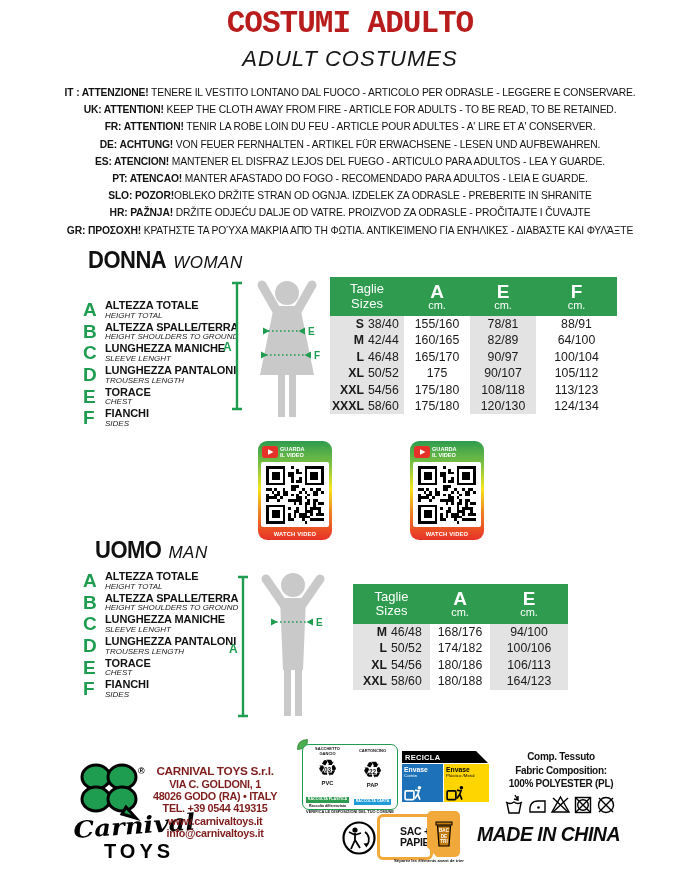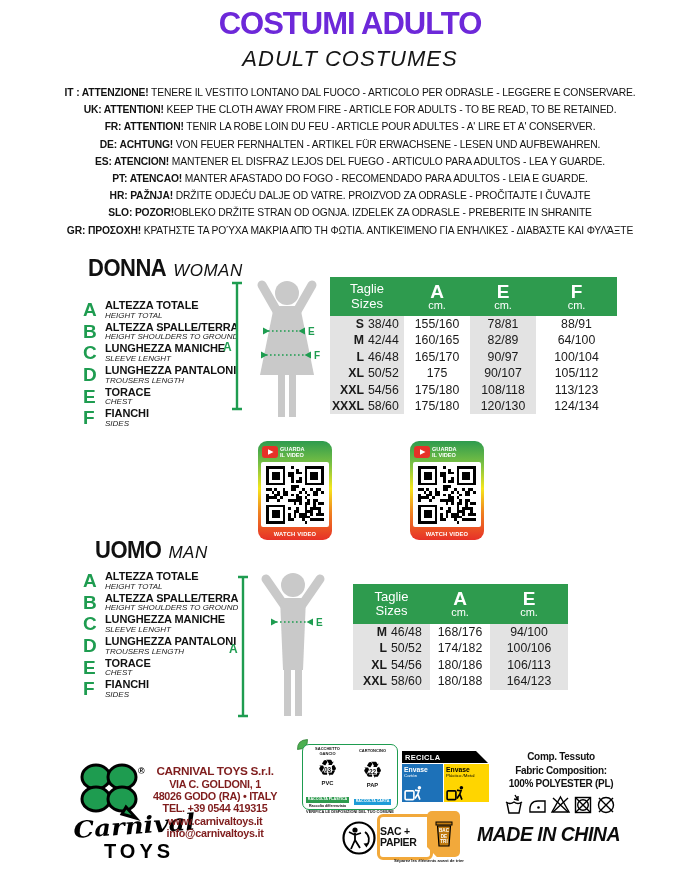--- a/index.html
+++ b/index.html
@@ -2,21 +2,21 @@
 <html style="--green: #1E9C50; --table-green: #2E9B4E; --row-gray: #E3E3E3; --silhouette: #C9C9C9; --badge-blue: #1F9CD7; --recicla-blue: #1D71B8; --recicla-yellow: #FFD500; --qr-red: #E73128; --sac-yellow: #F2A93B;"><head>
 <meta charset="utf-8">
 <style>
   html,body{margin:0;padding:0;background:#fff;}
   #page{position:relative;width:700px;height:869px;background:#fff;overflow:hidden;
         font-family:"Liberation Sans",sans-serif;color:#111;}
   .abs{position:absolute;}
 
   
   .title{top:6px;left:0;width:700px;text-align:center;font-size:31px;font-weight:bold;
-         letter-spacing:-1px;color:#6d28d9;}
+         letter-spacing:-1px;color:#b91c1c;font-family:Liberation Mono, monospace;}
   .subtitle{top:46px;left:0;width:700px;text-align:center;font-size:22px;font-style:italic;
             font-weight:500;letter-spacing:1px;color:#151515;}
   .warnings{top:84px;left:30px;width:640px;text-align:center;}
   .warning-line{font-size:10.3px;line-height:17.2px;letter-spacing:-0.15px;white-space:nowrap;color:#131313;}
   .warning-line b{font-weight:bold;}
 
   
   .sec-head{display:flex;align-items:baseline;gap:7px;}
   .sec-head .it{font-size:22px;font-weight:bold;letter-spacing:-0.5px;transform:scaleY(1.05);}
   .sec-head .en{font-size:17px;font-style:italic;font-weight:400;letter-spacing:0.5px;text-align:right;}
@@ -97,21 +97,21 @@
   .envase svg{position:absolute;left:2px;bottom:1px;}
 
   .composition{left:500px;top:750px;width:122px;text-align:center;font-weight:bold;}
   .composition .l{font-size:10px;line-height:13.6px;letter-spacing:-0.3px;}
 
   .madein{left:477px;top:823px;width:165px;font-size:19.5px;font-weight:bold;font-style:italic;
           letter-spacing:-0.5px;color:#0c0c0c;}
 
   .sac-badge{left:377px;top:814px;width:50px;height:40px;background:#fff;
              border:3px solid var(--sac-yellow);border-radius:6px;display:flex;align-items:center;}
-  .sac-text{padding-left:0;font-size:10.5px;font-weight:bold;line-height:11.5px;letter-spacing:-0.3px;}
+  .sac-text{padding-left:20px;font-size:10.5px;font-weight:bold;line-height:11.5px;letter-spacing:-0.3px;}
   .sac-bin{position:absolute;left:427px;top:811px;width:33px;height:46px;background:var(--sac-yellow);
            border-radius:5px;display:flex;align-items:center;justify-content:center;
            clip-path:polygon(0 0,100% 0,100% 100%,30% 100%,0 78%);}
   .sac-caption{left:370px;top:858px;width:118px;text-align:center;font-size:4.2px;font-weight:bold;}
 
   .leaf{left:295px;top:737px;}
 </style>
 </head>
 <body>
 
@@ -120,26 +120,26 @@
   <div class="abs title">COSTUMI ADULTO</div>
   <div class="abs subtitle">ADULT  COSTUMES</div>
 
   <div class="abs warnings">
     <div class="warning-line"><b>IT : ATTENZIONE!</b><span> TENERE IL VESTITO LONTANO DAL FUOCO - ARTICOLO PER ODRASLE - LEGGERE E CONSERVARE.</span></div>
     <div class="warning-line"><b>UK: ATTENTION!</b><span> KEEP THE CLOTH AWAY FROM FIRE - ARTICLE FOR ADULTS - TO BE READ, TO BE RETAINED.</span></div>
     <div class="warning-line"><b>FR: ATTENTION!</b><span> TENIR LA ROBE LOIN DU FEU - ARTICLE POUR ADULTES  - A' LIRE ET A' CONSERVER.</span></div>
     <div class="warning-line"><b>DE: ACHTUNG!</b><span> VON FEUER FERNHALTEN - ARTIKEL FÜR ERWACHSENE  - LESEN UND AUFBEWAHREN.</span></div>
     <div class="warning-line"><b>ES: ATENCION!</b><span> MANTENER EL DISFRAZ LEJOS DEL FUEGO -  ARTICULO PARA ADULTOS - LEA Y GUARDE.</span></div>
     <div class="warning-line"><b>PT: ATENCAO!</b><span> MANTER AFASTADO DO FOGO - RECOMENDADO PARA ADULTOS - LEIA E GUARDE.</span></div>
+    <div class="warning-line"><b>SLO: POZOR!</b><span>OBLEKO DRŽITE STRAN OD OGNJA. IZDELEK ZA ODRASLE - PREBERITE IN SHRANITE</span></div>
     <div class="warning-line"><b>HR: PAŽNJA!</b><span> DRŽITE ODJEĆU DALJE OD VATRE. PROIZVOD ZA ODRASLE - PROČITAJTE I ČUVAJTE</span></div>
-    <div class="warning-line"><b>SLO: POZOR!</b><span>OBLEKO DRŽITE STRAN OD OGNJA. IZDELEK ZA ODRASLE - PREBERITE IN SHRANITE</span></div>
     <div class="warning-line"><b>GR: ΠΡΟΣΟΧΗ!</b><span> ΚΡΑΤΗΣΤΕ ΤΑ ΡΟΎΧΑ ΜΑΚΡΙΑ ΑΠΌ ΤΗ ΦΩΤΙΑ. ΑΝΤΙΚΕΊΜΕΝΟ ΓΙΑ ΕΝΉΛΙΚΕΣ - ΔΙΑΒΆΣΤΕ ΚΑΙ ΦΥΛΆΞΤΕ</span></div>
   </div>
 
-  <div class="abs sec-head" style="left:88px;top:256px;">
+  <div class="abs sec-head" style="left:88px;top:248px;">
     <span class="it">DONNA</span>
     <span class="en">WOMAN</span>
   </div>
 
   <div class="abs legend" style="left:83px;top:300px;">
     <div class="legend-item">
         <span class="legend-letter">A</span>
         <span class="legend-texts">
           <span class="legend-it" style="display:block">ALTEZZA TOTALE</span>
           <span class="legend-en" style="display:block">HEIGHT TOTAL</span>

